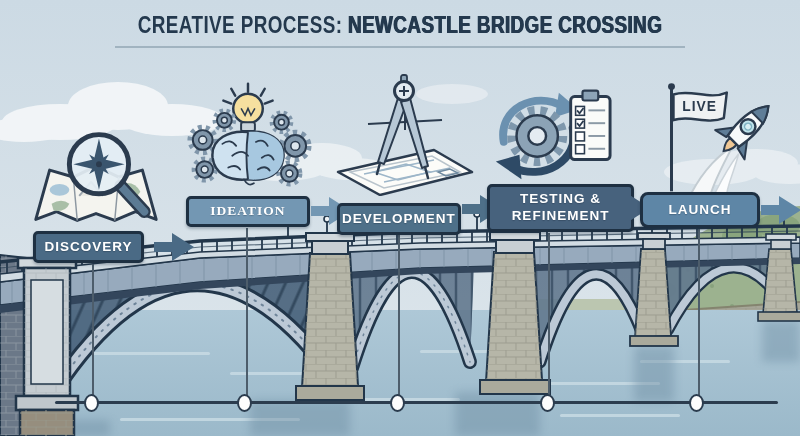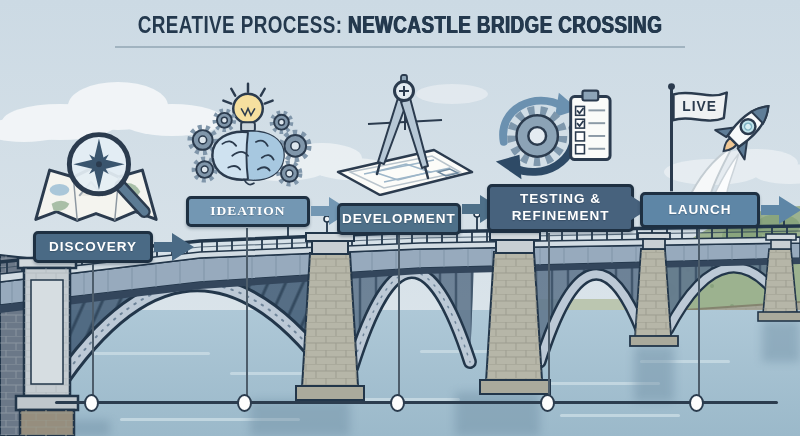--- a/index.html
+++ b/index.html
@@ -402,21 +402,21 @@
   <div class="abs connector" style="left:698px;top:229px;height:174px;"></div>
 
   <div class="abs tl-line"></div>
   <div class="abs tl-dot" style="left:84px;top:394px;"></div>
   <div class="abs tl-dot" style="left:237px;top:394px;"></div>
   <div class="abs tl-dot" style="left:390px;top:394px;"></div>
   <div class="abs tl-dot" style="left:540px;top:394px;"></div>
   <div class="abs tl-dot" style="left:689px;top:394px;"></div>
 
   <div class="abs" style="left: 33px; top: 231px; color: rgb(74, 106, 133);">
-    <div class="stage-box" style="width:120px;height:32px;">
+    <div class="stage-box" style="width:111px;height:32px;">
       <span class="lbl">DISCOVERY</span>
     </div>
   </div>
   <svg class="abs stage-arrow" width="42" height="28" style="left: 154px; top: 233px; color: rgb(74, 106, 133);">
     <polygon points="0,9 18,9 18,0 40,14 18,28 18,19 0,19" fill="currentColor" stroke="#1e3042" stroke-width="0"></polygon>
   </svg>
 
   <div class="abs" style="left: 186px; top: 196px; color: rgb(115, 151, 179);">
     <div class="stage-box" style="width:124px;height:31px;font-family:Liberation Serif, serif;">
       <span class="lbl">IDEATION</span>
@@ -438,21 +438,21 @@
   <div class="abs" style="left: 487px; top: 184px; color: rgb(71, 98, 125);">
     <div class="stage-box" style="width:147px;height:48px;padding:2px 6px;">
       <span class="lbl">TESTING &amp; REFINEMENT</span>
     </div>
   </div>
   <svg class="abs stage-arrow" width="42" height="28" style="left: 610px; top: 194px; color: rgb(71, 98, 125);">
     <polygon points="0,9 18,9 18,0 40,14 18,28 18,19 0,19" fill="currentColor"></polygon>
   </svg>
 
   <div class="abs" style="left: 640px; top: 192px; color: rgb(94, 134, 166);">
-    <div class="stage-box" style="width:120px;height:36px;">
+    <div class="stage-box" style="width:120px;height:36px;border-radius:8px;">
       <span class="lbl">LAUNCH</span>
     </div>
   </div>
   <svg class="abs stage-arrow" width="42" height="28" style="left: 761px; top: 196px; color: rgb(94, 134, 166);">
     <polygon points="0,9 18,9 18,0 40,14 18,28 18,19 0,19" fill="currentColor"></polygon>
   </svg>
 
 </div>
 
 </body></html>

